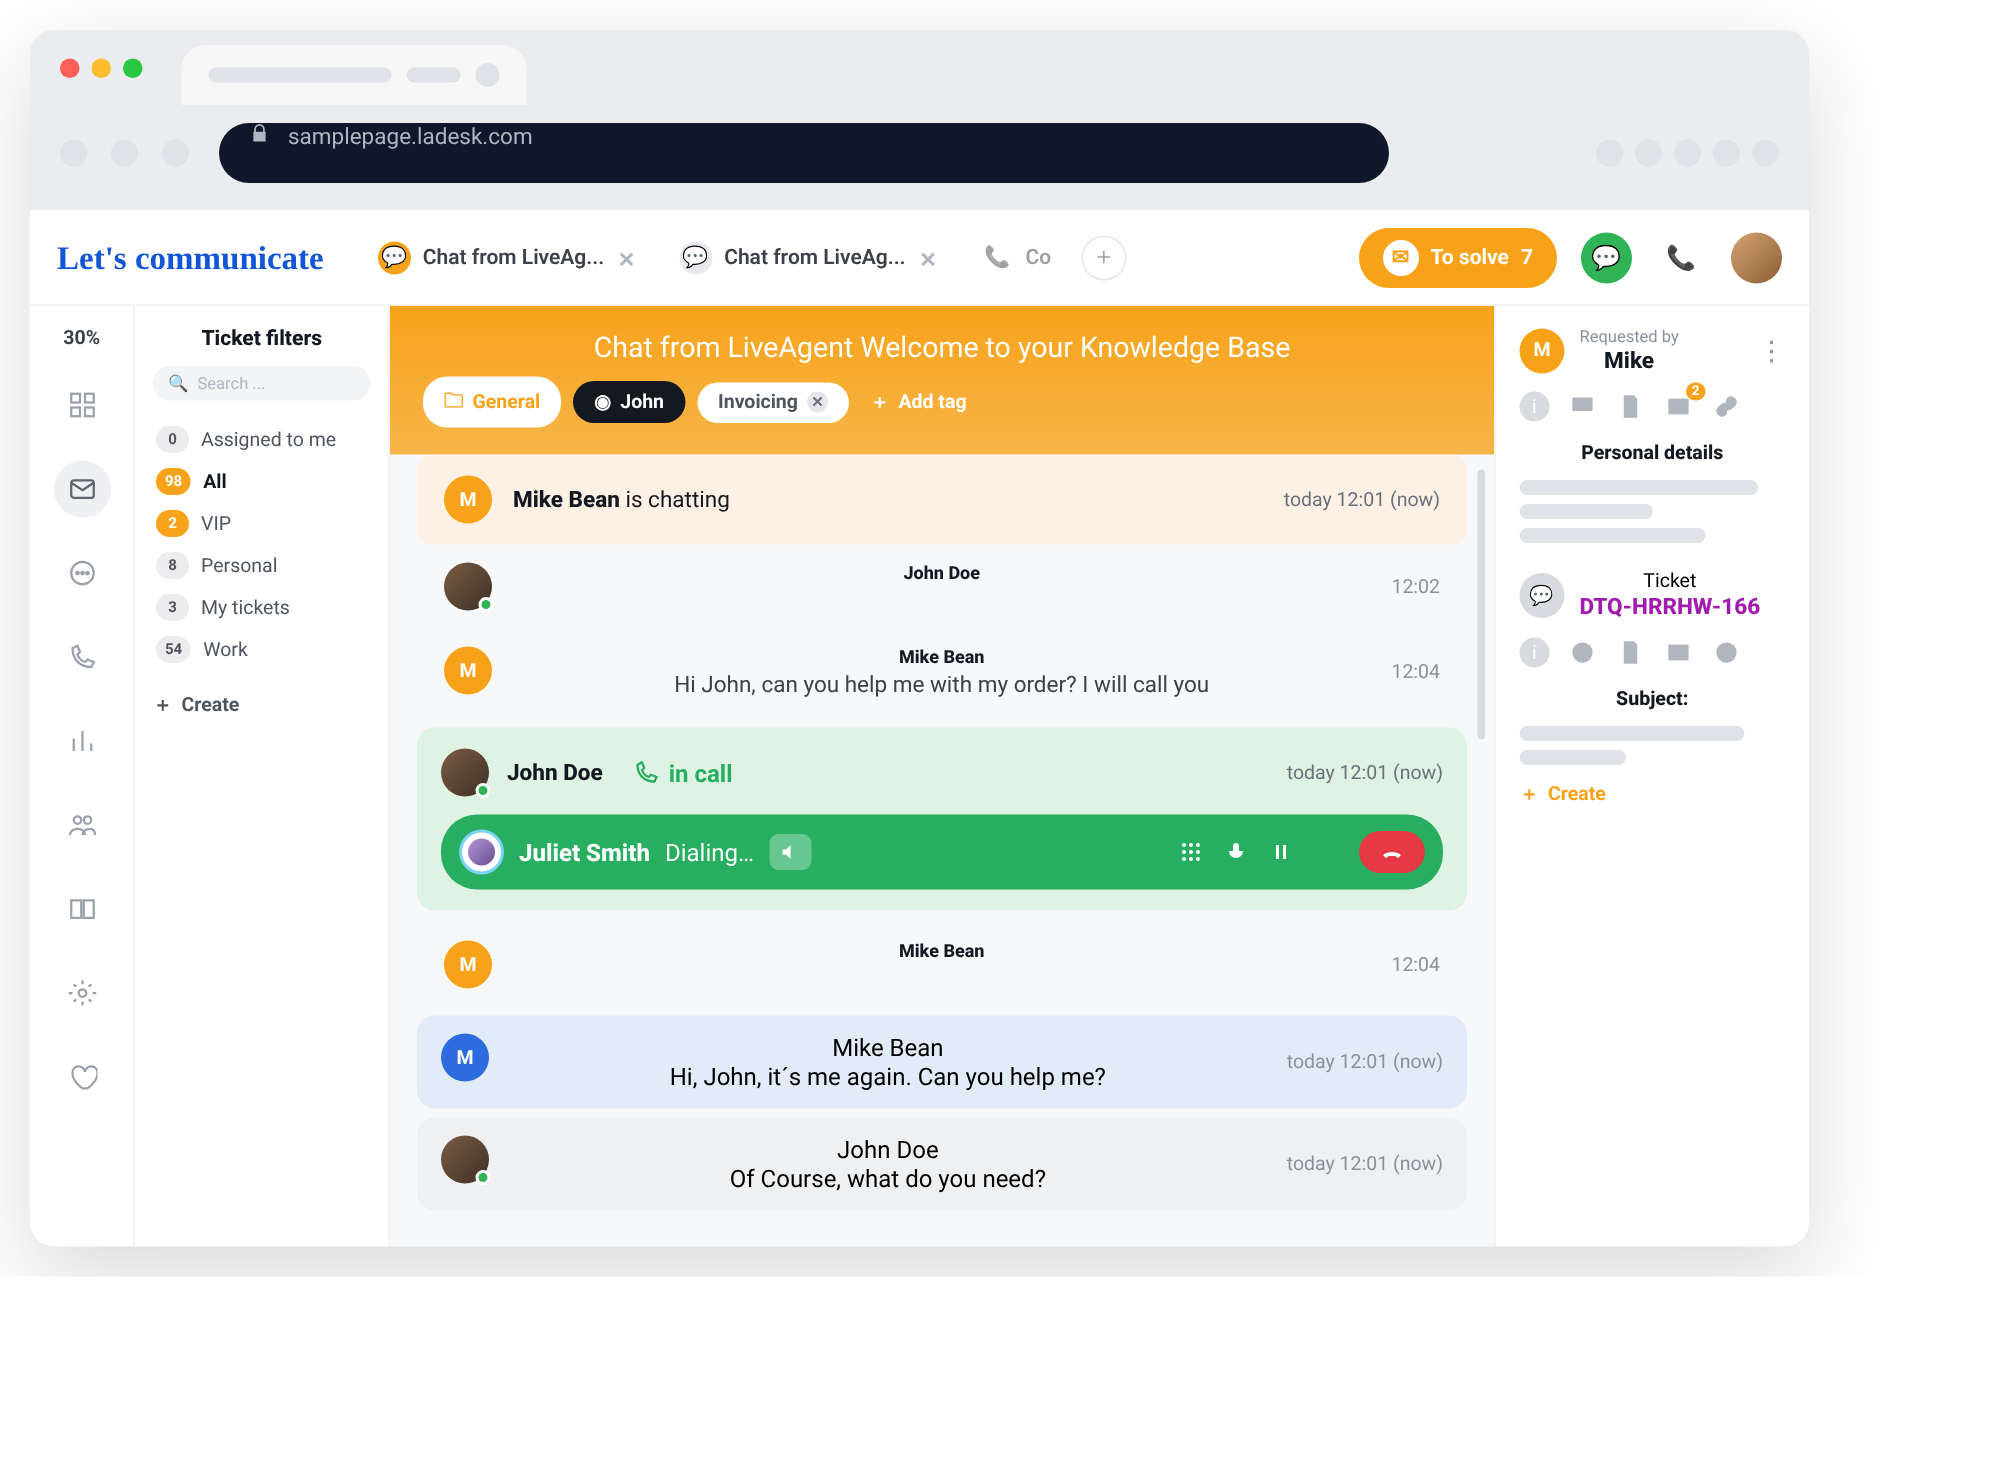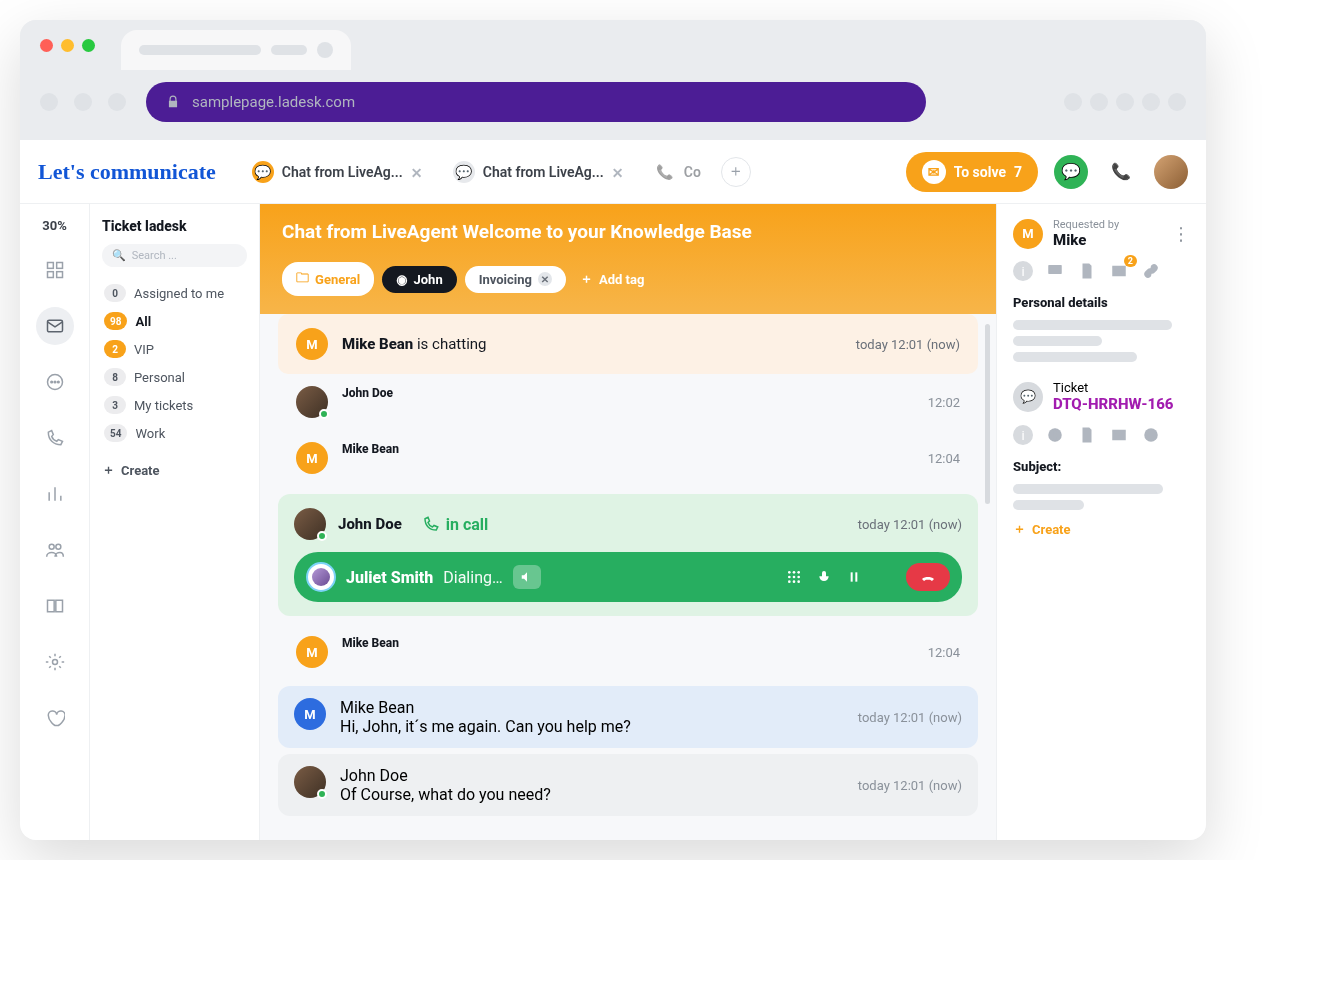--- a/index.html
+++ b/index.html
@@ -7,26 +7,26 @@
   .window { width: 1186px; background: #f0f1f3; border-radius: 16px; overflow: hidden; box-shadow: 0 20px 60px rgba(0,0,0,0.15); }
   .titlebar { height: 50px; display: flex; align-items: center; padding: 0 20px; background: #eaecef; }
   .dot { width: 13px; height: 13px; border-radius: 50%; margin-right: 8px; }
   .dot.red{background:#ff5f57}.dot.yellow{background:#ffbd2e}.dot.green{background:#28c940}
   .tab-stub { margin-left:18px; width:230px; height:40px; background:#f7f7f8; border-radius:16px 16px 0 0; display:flex; align-items:center; padding:0 18px; gap:10px; margin-top:10px;}
   .skel { background:#dfe2e6; border-radius:6px; }
   .tab-stub .skel{ height:10px; flex:1;}
   .tab-stub .circle{ width:16px;height:16px;border-radius:50%;background:#dfe2e6;}
   .urlbar-row { background:#eaecef; padding:12px 20px 18px; display:flex; align-items:center; gap:16px;}
   .urlbar-row .c{width:18px;height:18px;border-radius:50%;background:#dfe2e6}
-  .urlbar { flex:1; max-width:780px; margin-left:4px; height:40px; background:#4c1d95; border-radius:20px; display:flex; align-items:center; padding:0 20px; color:#b0b6bf; font-size:15px; gap:12px;}
+  .urlbar { flex:1; max-width:780px; margin-left:4px; height:40px; background:#0f172a; border-radius:20px; display:flex; align-items:flex-start; padding:0 20px; color:#b0b6bf; font-size:15px; gap:12px;}
   .urlbar svg{width:14px;height:14px;fill:#b0b6bf}
   .right-dots{display:flex;gap:8px;margin-left:auto}
   .right-dots .c{width:18px;height:18px;border-radius:50%;background:#dfe2e6}
 
-  .app { background:#fff; display:flex; flex-direction:column; min-height:680px;}
+  .app { background:#fff; display:flex; flex-direction:column; min-height:680px;text-align:center;}
   .topbar { height:64px; display:flex; align-items:center; padding:0 18px; border-bottom:1px solid #eef0f2; gap:10px;}
   .brand { font-family: cursive; color:#1256d6; font-size:22px; font-weight:600; margin-right:14px;}
   .tabset{display:flex;align-items:center; gap:4px; flex:1; min-width:0;}
   .app-tab{display:flex;align-items:center;gap:8px;padding:6px 12px;border-radius:8px;color:#3c4149;font-size:14px;font-weight:600;white-space:nowrap;cursor:pointer}
   .app-tab .ico{width:22px;height:22px;border-radius:50%;display:flex;align-items:center;justify-content:center}
   .app-tab.orange .ico{background:#f8a21a;color:#fff}
   .app-tab.grey .ico{background:#e7e9ec;color:#9aa1aa}
   .app-tab .close{width:14px;height:14px;color:#b0b6bf;cursor:pointer}
   .app-tab.faded{opacity:.5}
   .plus-btn{width:30px;height:30px;border-radius:50%;border:1px solid #e3e6ea;display:flex;align-items:center;justify-content:center;color:#9aa1aa;cursor:pointer;margin-left:4px}
@@ -48,21 +48,21 @@
   .filters h4{font-size:14px;font-weight:800;color:#141820;margin-bottom:10px}
   .search{display:flex;align-items:center;gap:6px;background:#f3f4f6;border-radius:14px;padding:5px 10px;color:#b0b6bf;font-size:11px;margin-bottom:12px}
   .filter-item{display:flex;align-items:center;gap:8px;padding:5px 2px;color:#4e555f;cursor:pointer}
   .badge{min-width:22px;height:18px;border-radius:10px;background:#ececee;color:#4e555f;display:flex;align-items:center;justify-content:center;font-size:10px;font-weight:700;padding:0 6px}
   .badge.orange{background:#f8a21a;color:#fff}
   .filter-item.active{color:#141820;font-weight:700}
   .create-btn{display:flex;align-items:center;gap:6px;color:#4e555f;margin-top:14px;font-weight:700;cursor:pointer;font-size:13px}
 
   .main{flex:1;min-width:0;display:flex;flex-direction:column;background:#f7f8fa}
   .chat-header{background:linear-gradient(180deg,#f8a21a,#f7b549);color:#fff;padding:16px 22px 18px;border-radius:0 0 0 0}
-  .chat-header h2{font-size:19px;font-weight:700;margin-bottom:19px}
+  .chat-header h2{font-size:19px;font-weight:400;margin-bottom:8px}
   .tag-row{display:flex;align-items:center;gap:8px}
   .tag{border-radius:16px;padding:6px 14px;font-size:13px;font-weight:700;display:flex;align-items:center;gap:6px}
   .tag.white{background:#fff;color:#f8a21a}
   .tag.black{background:#141820;color:#fff}
   .tag.light{background:#fff;color:#4e555f}
   .tag .x{width:14px;height:14px;border-radius:50%;background:#e3e6ea;color:#6a7079;display:flex;align-items:center;justify-content:center;font-size:10px;cursor:pointer}
   .add-tag{color:#fff;font-size:13px;font-weight:700;display:flex;align-items:center;gap:6px;cursor:pointer;margin-left:6px}
 
   .thread{flex:1;overflow:auto;padding:0 18px 18px;position:relative}
   .scroll-ind{position:absolute;right:6px;top:10px;width:5px;height:180px;background:#d7dade;border-radius:3px}
@@ -234,21 +234,21 @@
             </svg>
           </div>
         <div class="nav">
             <svg viewBox="0 0 24 24">
               <path d="M12 21s-8-5-8-12a5 5 0 0110-1 5 5 0 0110 1c0 7-8 12-8 12z"></path>
             </svg>
           </div>
       </div>
 
       <div class="filters">
-        <h4>Ticket ladesk</h4>
+        <h4>Ticket filters</h4>
         <div class="search">
           <span>🔍</span>
           <span>Search ...</span>
         </div>
         <div id="filter-list">
             <div class="filter-item">
               <span class="badge ">0</span>
               <span>Assigned to me</span>
             </div>
             <div class="filter-item active">
@@ -309,20 +309,21 @@
                 </div>
                 <div class="body">
                   <div class="name">John Doe</div>
                 </div>
                 <div class="time">12:02</div>
               </div>
               <div class="msg">
                 <div class="av m">M</div>
                 <div class="body">
                   <div class="name">Mike Bean</div>
+                  <div class="text">Hi John, can you help me with my order? I will call you</div>
                 </div>
                 <div class="time">12:04</div>
               </div>
             </div>
 
           <div class="call-card">
             <div class="call-row">
               <div class="av j">
                   <div class="p"></div>
                 </div>

